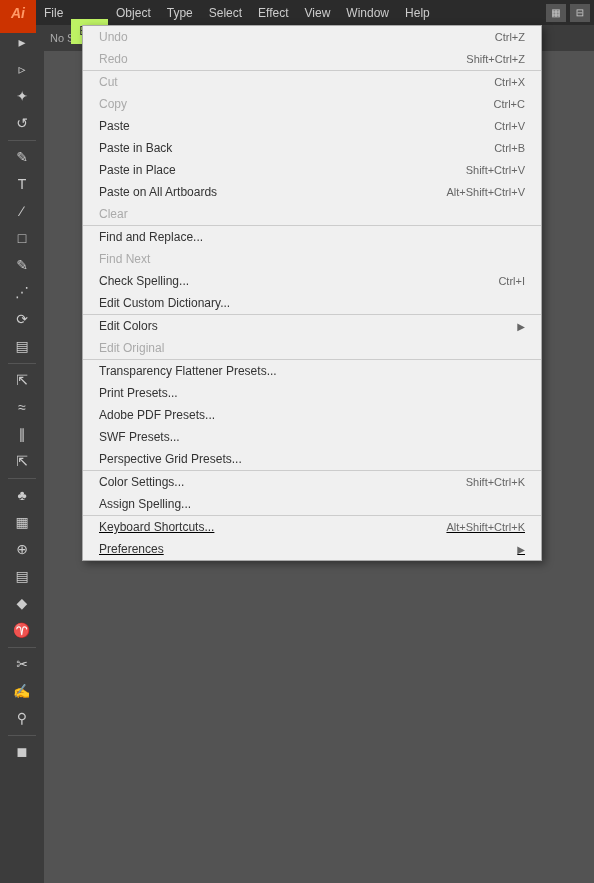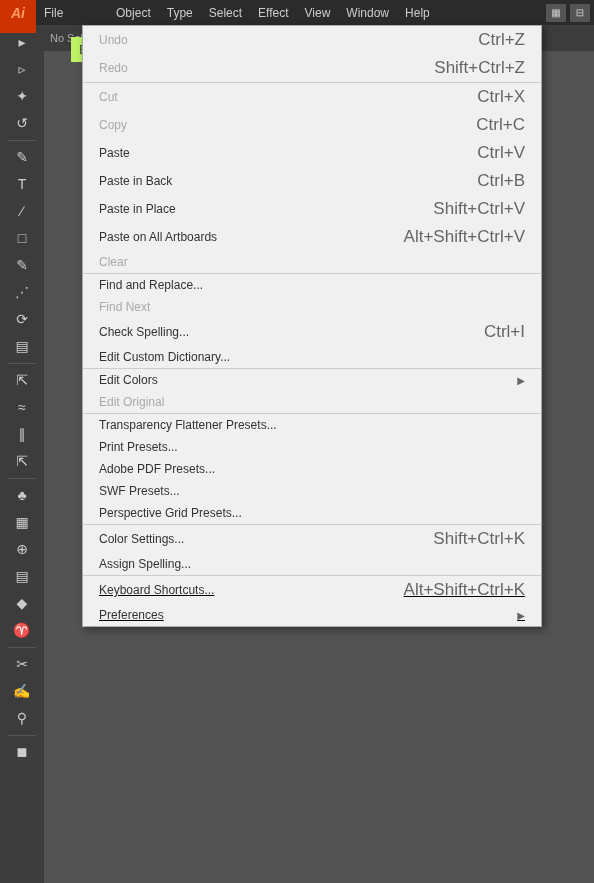--- a/index.html
+++ b/index.html
@@ -35,20 +35,21 @@
       justify-content: center;
       color: #ff9966;
       font-size: 14px;
       font-weight: bold;
       font-style: italic;
       flex-shrink: 0;
     }
 
     .menu-bar-items {
       display: flex;
+      align-items: center;
       height: 100%;
     }
 
     .menu-bar-item {
       padding: 0 8px;
       height: 100%;
       display: flex;
       align-items: center;
       color: #cccccc;
       font-size: 12px;
@@ -181,21 +182,21 @@
       color: #aaa;
       cursor: default;
       gap: 34px;
     }
 
     .menu-item-label {
       font-size: 12px;
     }
 
     .shortcut {
-      font-size: 17px;
+      font-size: 11px;
       color: #666;
       margin-left: auto;
     }
 
     .arrow {
       font-size: 10px;
       color: #666;
       margin-left: 4px;
     }
   </style>

